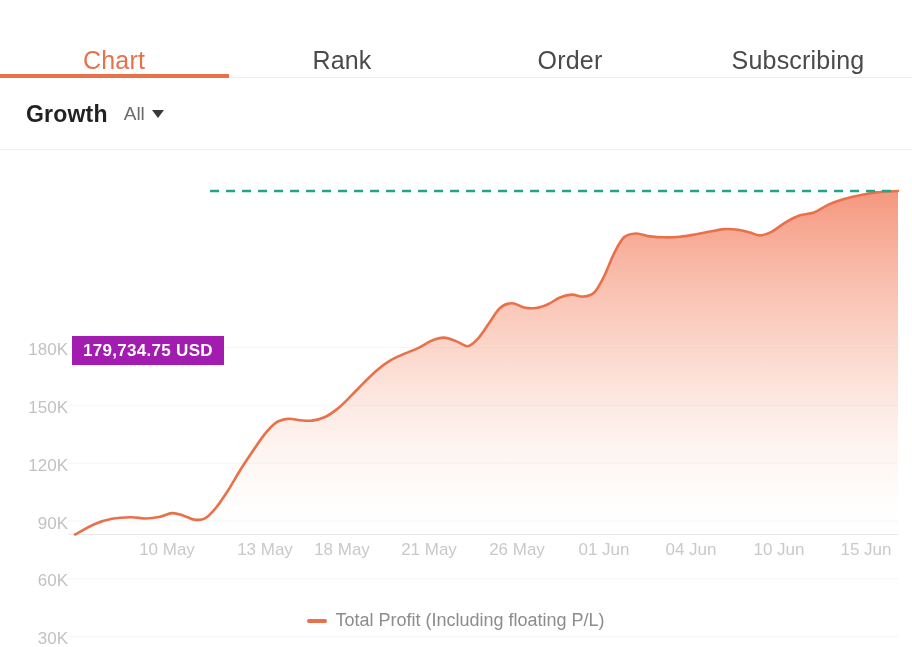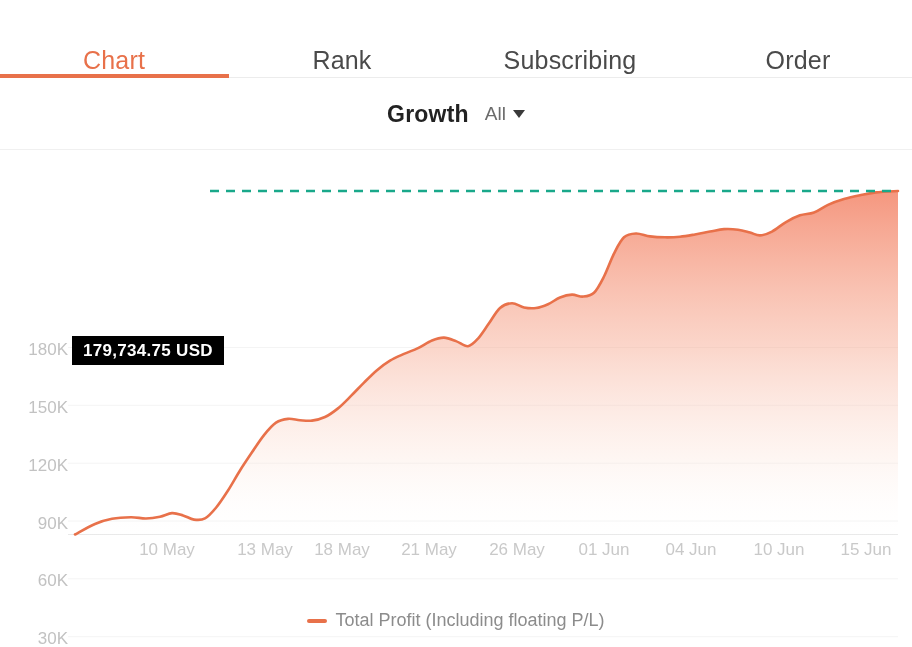--- a/index.html
+++ b/index.html
@@ -60,21 +60,21 @@
     background: #e8714a;
     z-index: 2;
   }
 
   
   .section-head {
     position: relative;
     height: 72px;
     display: flex;
     align-items: center;
-    justify-content: center;
+    justify-content: flex-start;
     padding: 0 26px;
     box-sizing: border-box;
   }
   .section-head::after {
     content: "";
     position: absolute;
     left: 0; right: 0; bottom: 0;
     height: 1px;
     background: #f0f0f0;
   }
@@ -117,21 +117,21 @@
 
   
   .value-badge {
     position: absolute;
     left: 72px;
     top: 186px;
     height: 29px;
     display: flex;
     align-items: center;
     padding: 0 11px;
-    background: #000000;
+    background: #a21caf;
     color: #fff;
     font-size: 17px;
     font-weight: bold;
     letter-spacing: .3px;
     white-space: nowrap;
     box-sizing: border-box;
     z-index: 5;
   }
 
   
@@ -195,24 +195,24 @@
 <div class="app">
 
   <div class="tabbar">
     <div class="tab active">
       <span>Chart</span>
     </div>
     <div class="tab">
       <span>Rank</span>
     </div>
     <div class="tab">
+      <span>Order</span>
+    </div>
+    <div class="tab">
       <span>Subscribing</span>
-    </div>
-    <div class="tab">
-      <span>Order</span>
     </div>
     <div class="tab-underline"></div>
   </div>
 
   <div class="section-head">
     <div class="section-title">Growth</div>
     <div class="range-picker">
       <span>All</span>
       <span class="caret"></span>
     </div>

